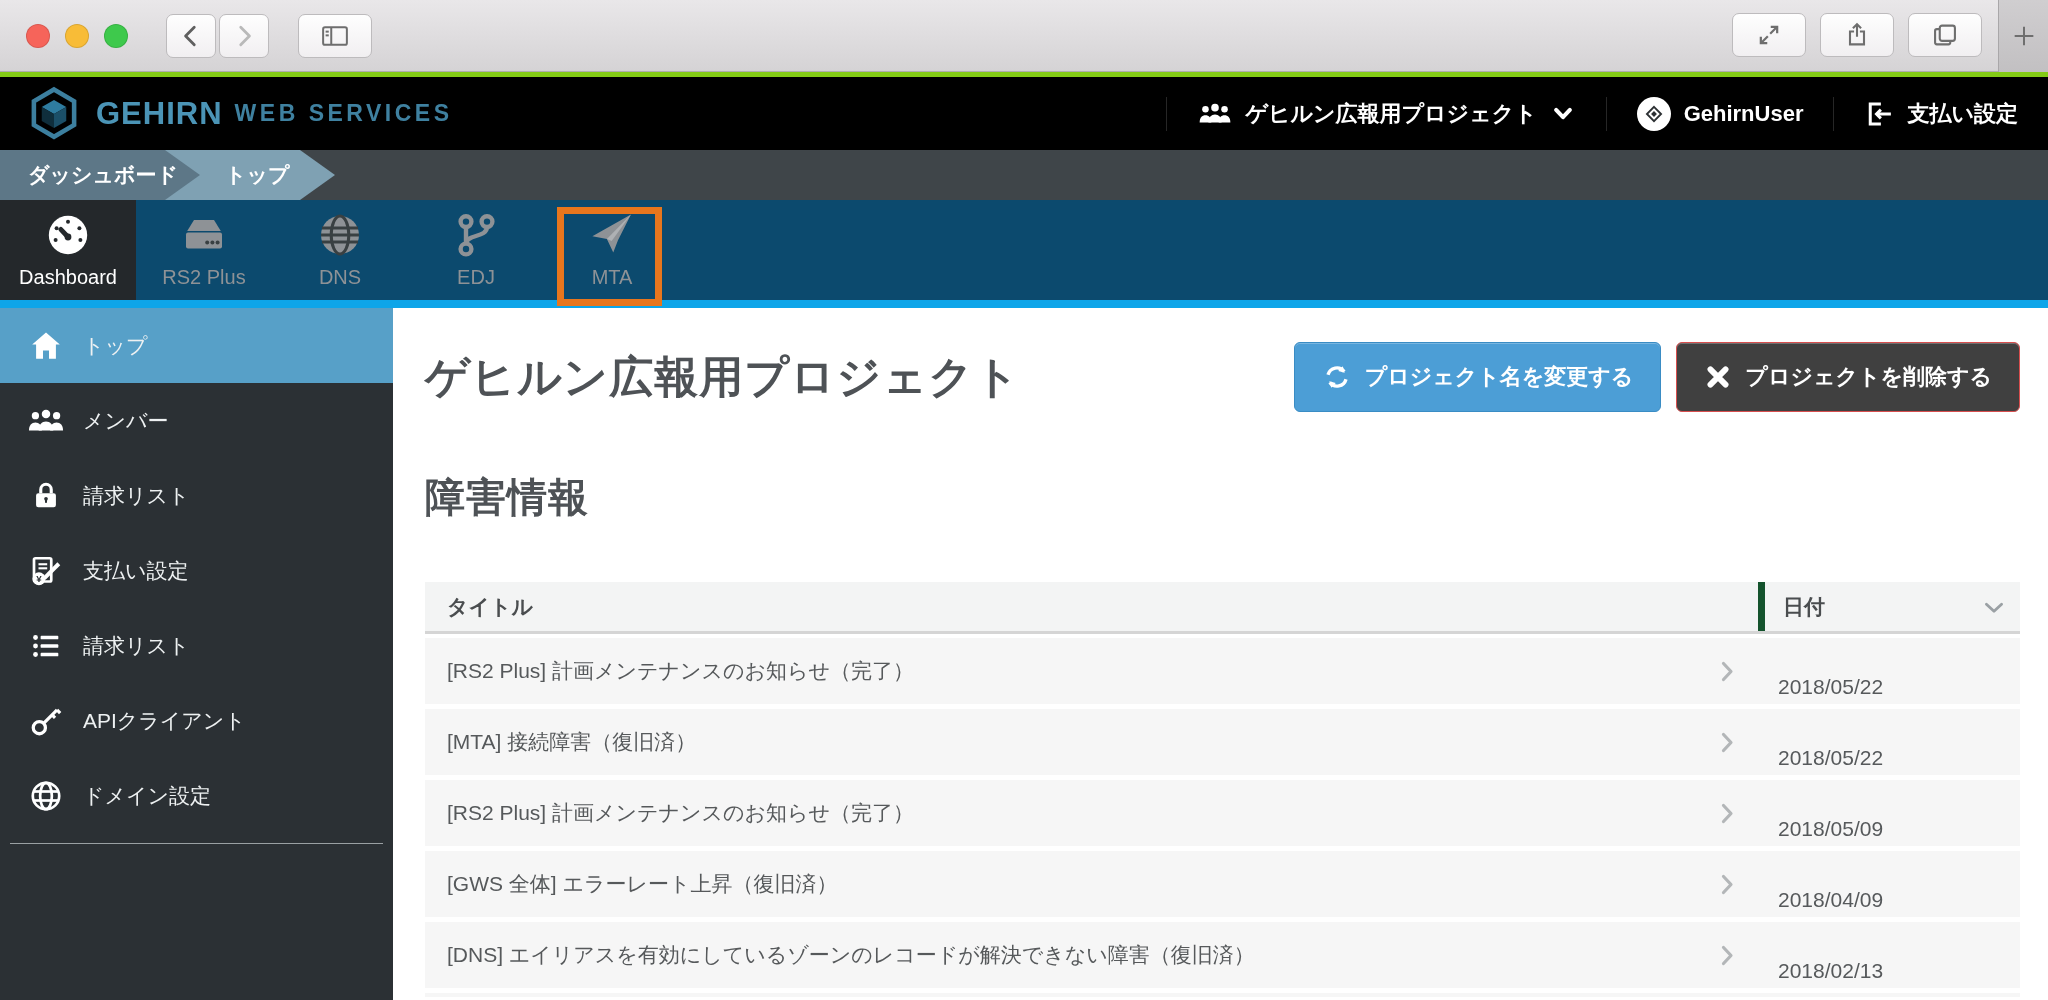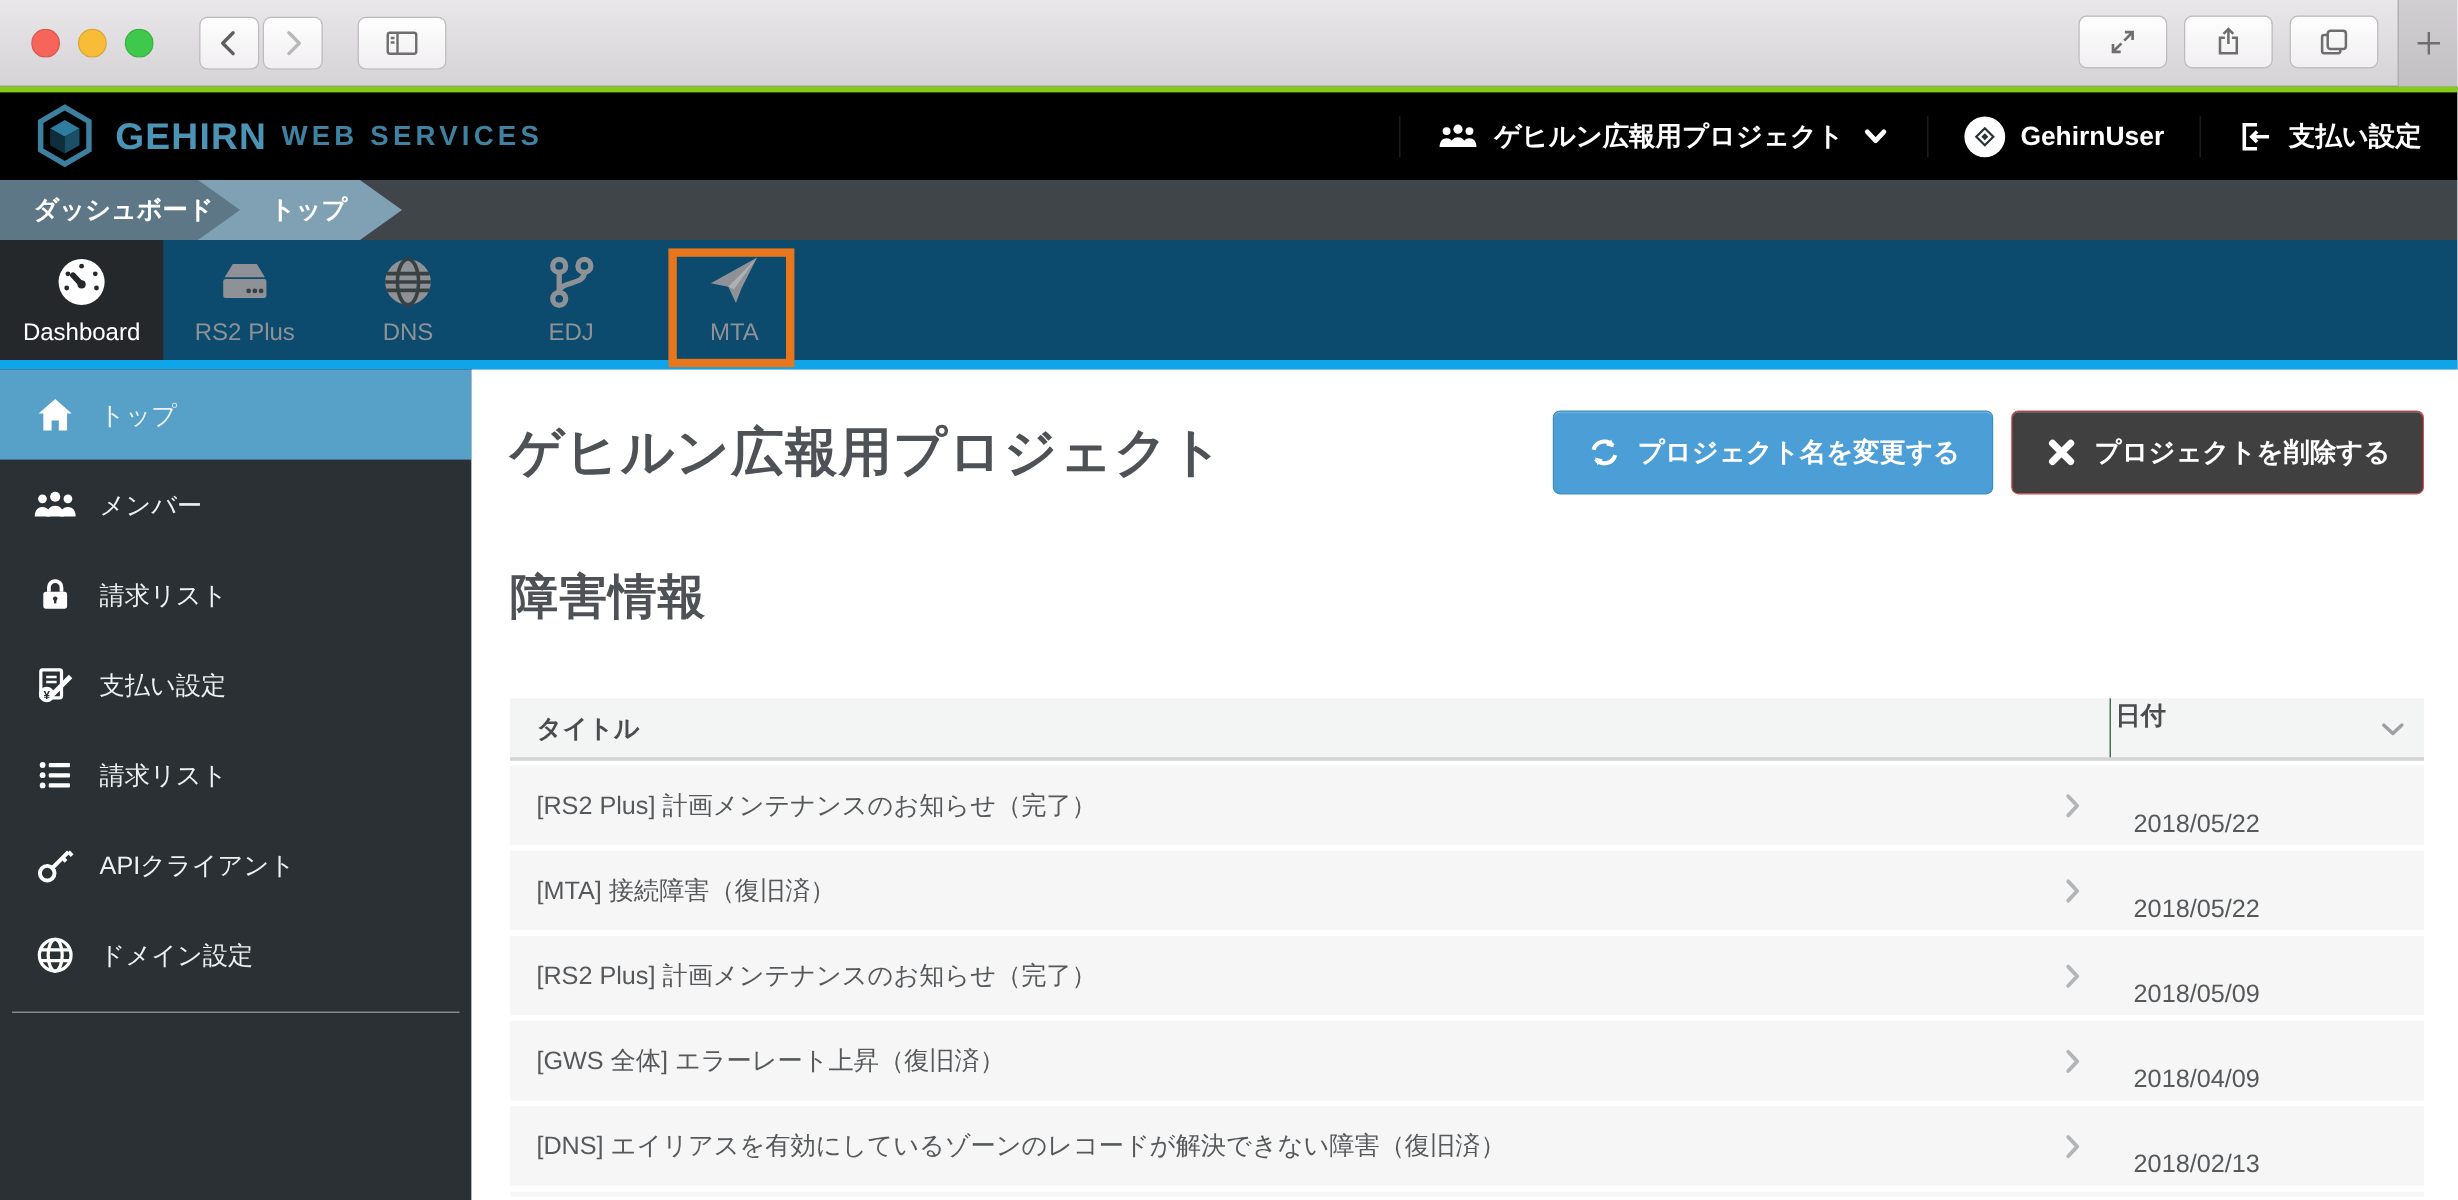--- a/index.html
+++ b/index.html
@@ -53,21 +53,21 @@
   .page-title { position:absolute; top:40px; left:32px; font-size:44px; color:#4e5256; letter-spacing:1px; white-space:nowrap; }
   .actions { position:absolute; top:34px; right:28px; display:flex; gap:15px; }
   .btn { height:70px; border-radius:6px; display:flex; align-items:center; gap:13px; padding:0 27px; color:#fff; font-size:22px; font-weight:bold; box-shadow:inset 0 1px 0 rgba(255,255,255,.25); white-space:nowrap; }
   .btn-blue { background:#4c9ed6; border:1px solid #3a8cc4; }
   .btn-red  { background:#404040; border:1px solid #d74e4e; }
   .section-title { position:absolute; top:162px; left:32px; font-size:40px; color:#4e5256; letter-spacing:1px; }
 
   .table { position:absolute; top:274px; left:32px; right:28px; }
   .thead { height:52px; background:#f3f4f4; border-bottom:3px solid #d5d5d5; display:flex; align-items:stretch; font-weight:bold; color:#4a4d4f; font-size:21px; }
   .th-title { flex:1; display:flex; align-items:center; padding-left:22px; }
-  .th-date { width:262px; border-left:1px solid #14532d; display:flex; align-items:flex-start; padding-left:4px; position:relative; }
+  .th-date { width:262px; border-left:7px solid #14532d; display:flex; align-items:center; padding-left:18px; position:relative; }
   .sort-ico { position:absolute; right:12px; top:13px; }
   .row { height:66px; background:#f6f6f6; margin-top:5px; display:flex; align-items:center; color:#56595b; font-size:21px; }
   .row.first { margin-top:4px; }
   .row-title { flex:1; padding-left:22px; }
   .row-chev { width:63px; display:flex; justify-content:center; }
   .row-date { width:262px; padding-left:20px;margin-top:32px; }
   .row-partial { height:4px; background:#f6f6f6; margin-top:5px; overflow:hidden; }
 </style>
 </head>
 <body>

